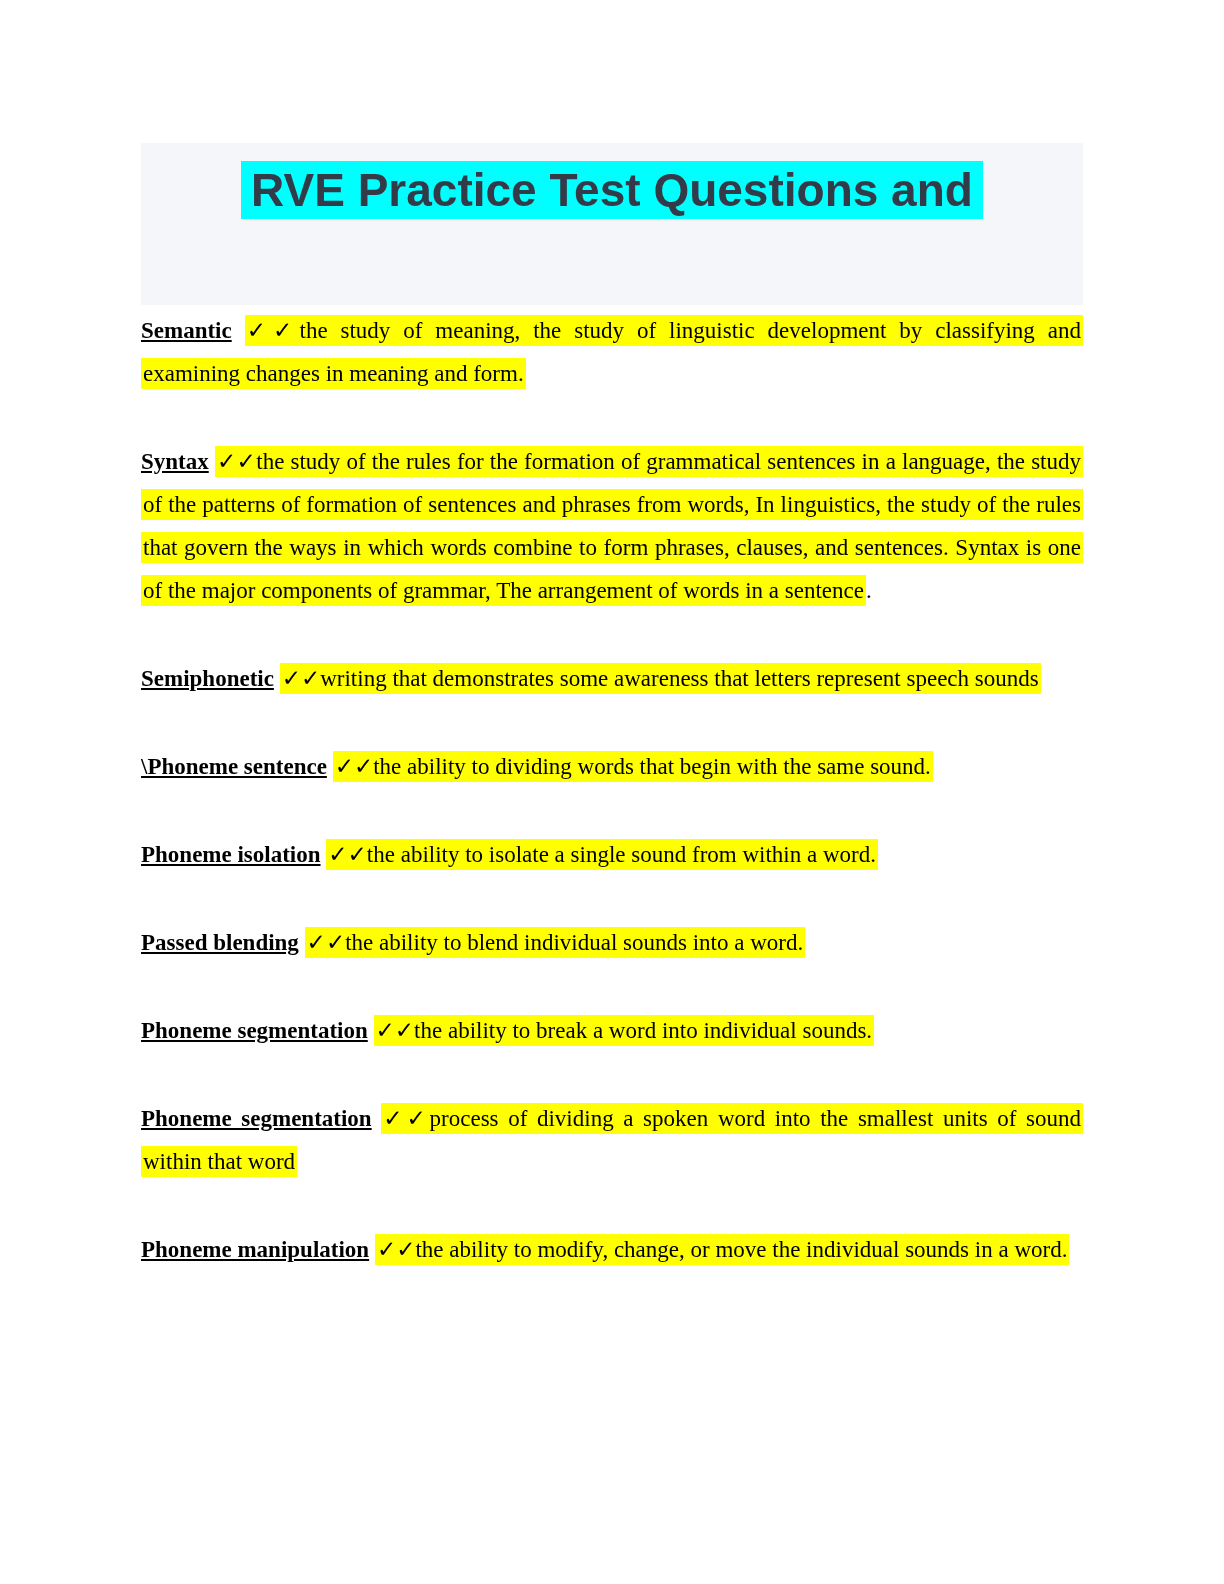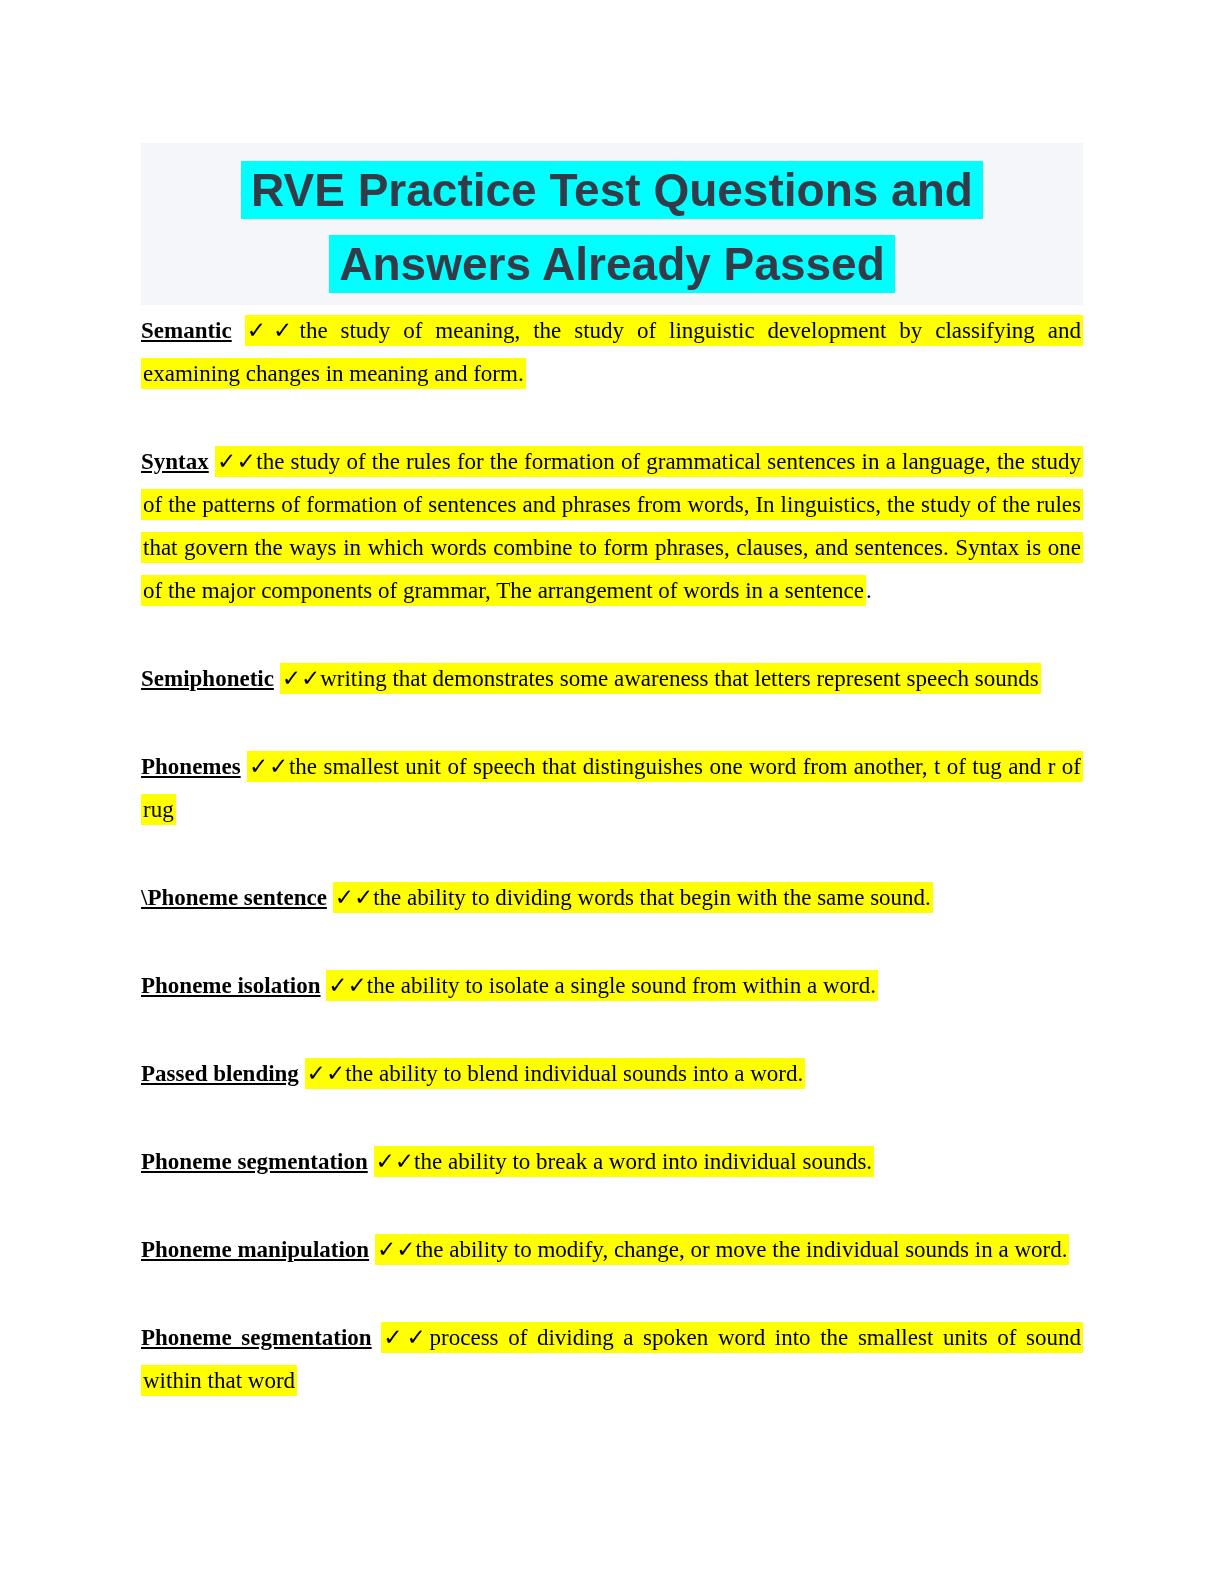--- a/index.html
+++ b/index.html
@@ -61,37 +61,35 @@
   }
   .tail { background: transparent; }
 </style>
 </head>
 <body>
 
 <div class="page">
   <header class="title-block">
     <h1 class="title">
         <span class="title-line">RVE Practice Test Questions and</span>
-        <span class="title-line">Answers Already Passed</span>
       </h1>
   </header>
   <main class="content" id="entries">
   <p class="entry"><strong class="term">Semantic</strong> <span class="hl"><strong class="checks">✓✓</strong><span class="answer">the study of meaning, the study of linguistic development by classifying and examining changes in meaning and form.</span></span><span class="tail"></span></p>
 
   <p class="entry"><strong class="term">Syntax</strong> <span class="hl"><strong class="checks">✓✓</strong><span class="answer">the study of the rules for the formation of grammatical sentences in a language, the study of the patterns of formation of sentences and phrases from words, In linguistics, the study of the rules that govern the ways in which words combine to form phrases, clauses, and sentences. Syntax is one of the major components of grammar, The arrangement of words in a sentence</span></span><span class="tail">.</span></p>
 
   <p class="entry"><strong class="term">Semiphonetic</strong> <span class="hl"><strong class="checks">✓✓</strong><span class="answer">writing that demonstrates some awareness that letters represent speech sounds</span></span><span class="tail"></span></p>
 
-  <p class="entry"><strong class="term">Phonemes</strong> <span class="hl"><strong class="checks">✓✓</strong><span class="answer">the smallest unit of speech that distinguishes one word from another, t of tug and r of rug</span></span><span class="tail"></span></p>
 
   <p class="entry"><strong class="term">\Phoneme sentence</strong> <span class="hl"><strong class="checks">✓✓</strong><span class="answer">the ability to dividing words that begin with the same sound.</span></span><span class="tail"></span></p>
 
   <p class="entry"><strong class="term">Phoneme isolation</strong> <span class="hl"><strong class="checks">✓✓</strong><span class="answer">the ability to isolate a single sound from within a word.</span></span><span class="tail"></span></p>
 
   <p class="entry"><strong class="term">Passed blending</strong> <span class="hl"><strong class="checks">✓✓</strong><span class="answer">the ability to blend individual sounds into a word.</span></span><span class="tail"></span></p>
 
   <p class="entry"><strong class="term">Phoneme segmentation</strong> <span class="hl"><strong class="checks">✓✓</strong><span class="answer">the ability to break a word into individual sounds.</span></span><span class="tail"></span></p>
 
+  <p class="entry"><strong class="term">Phoneme segmentation</strong> <span class="hl"><strong class="checks">✓✓</strong><span class="answer">process of dividing a spoken word into the smallest units of sound within that word</span></span><span class="tail"></span></p>
+
   <p class="entry"><strong class="term">Phoneme manipulation</strong> <span class="hl"><strong class="checks">✓✓</strong><span class="answer">the ability to modify, change, or move the individual sounds in a word.</span></span><span class="tail"></span></p>
-
-  <p class="entry"><strong class="term">Phoneme segmentation</strong> <span class="hl"><strong class="checks">✓✓</strong><span class="answer">process of dividing a spoken word into the smallest units of sound within that word</span></span><span class="tail"></span></p>
 </main>
 </div>
 
 </body></html>

